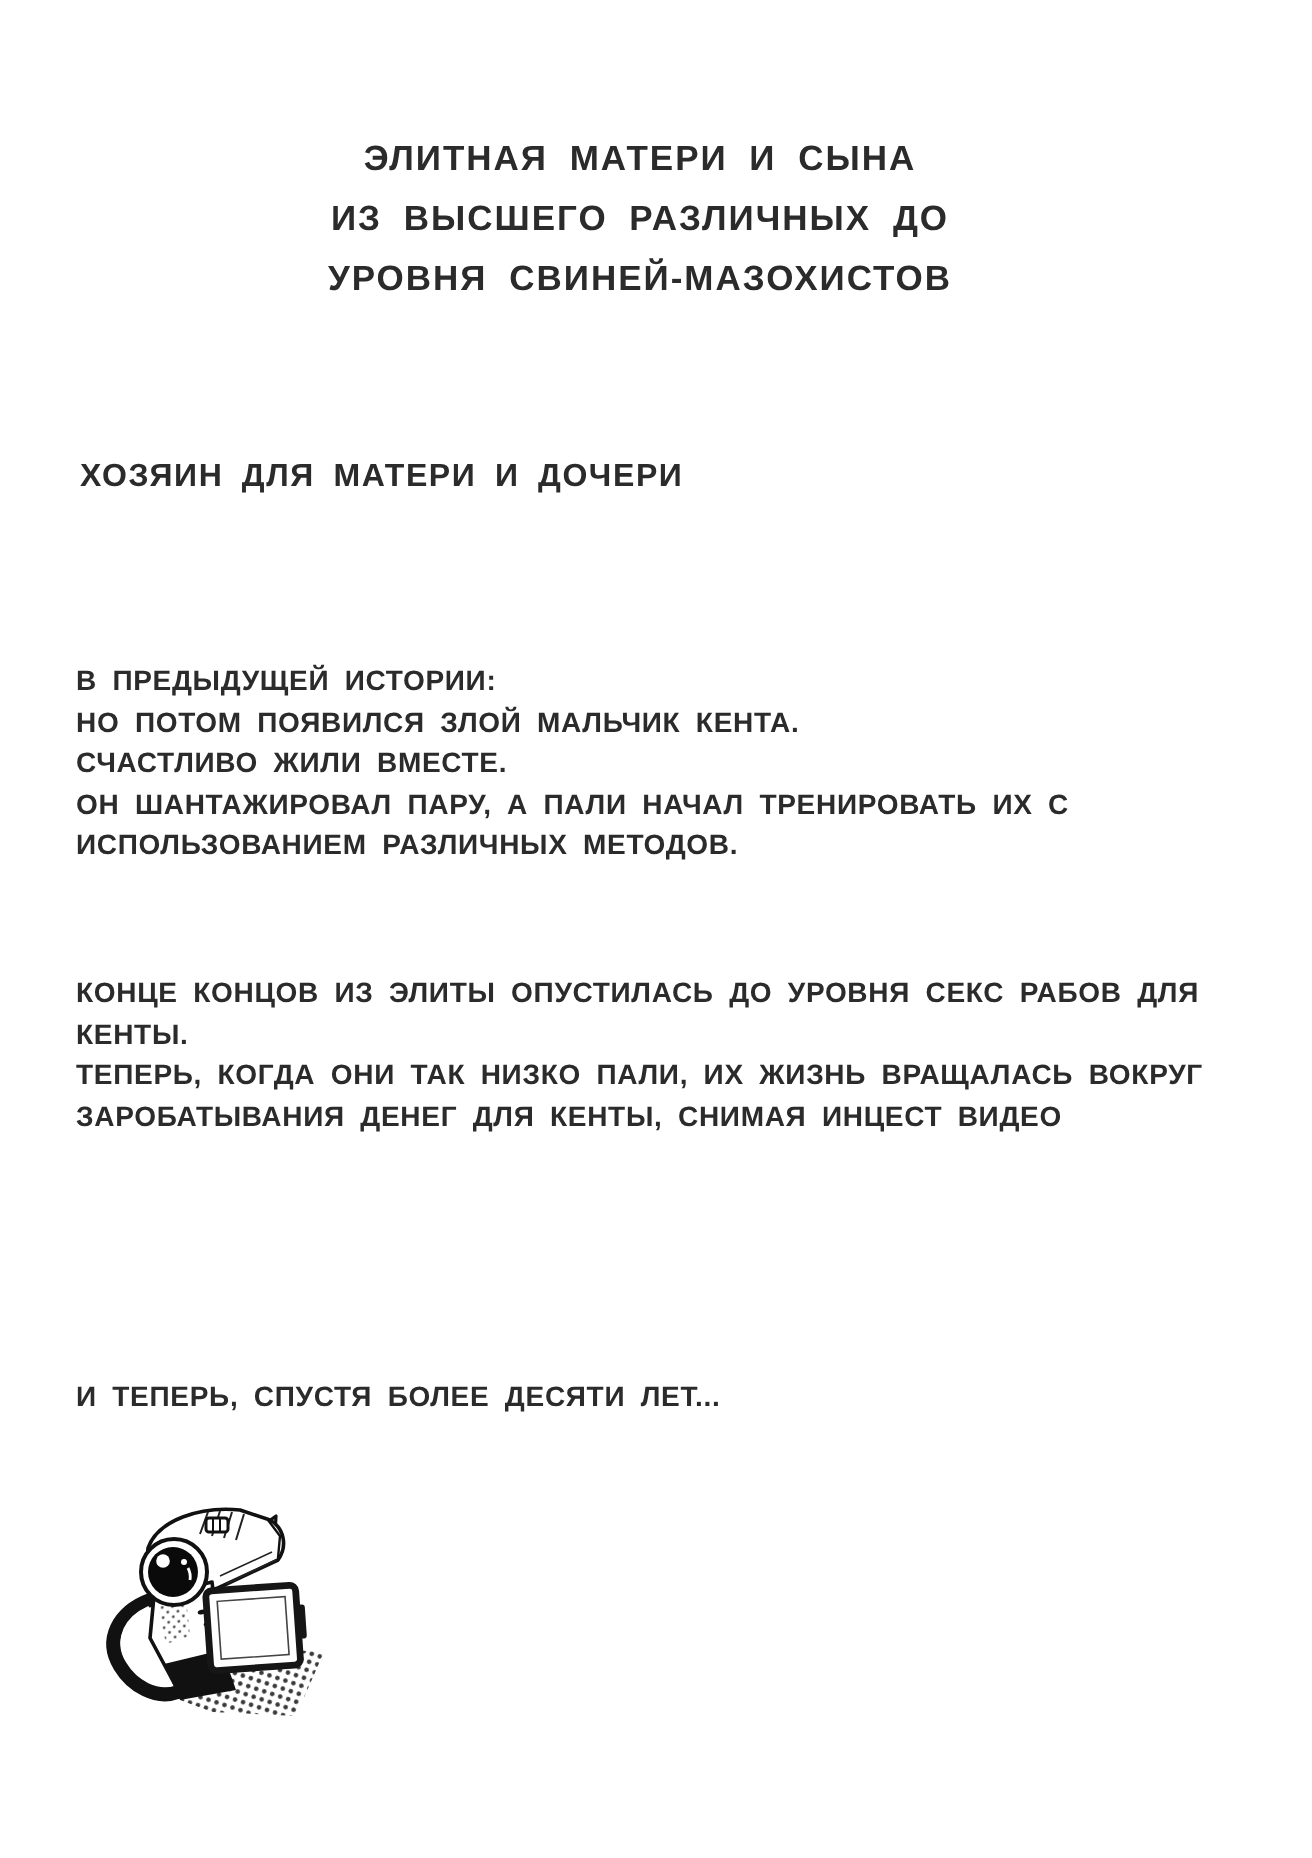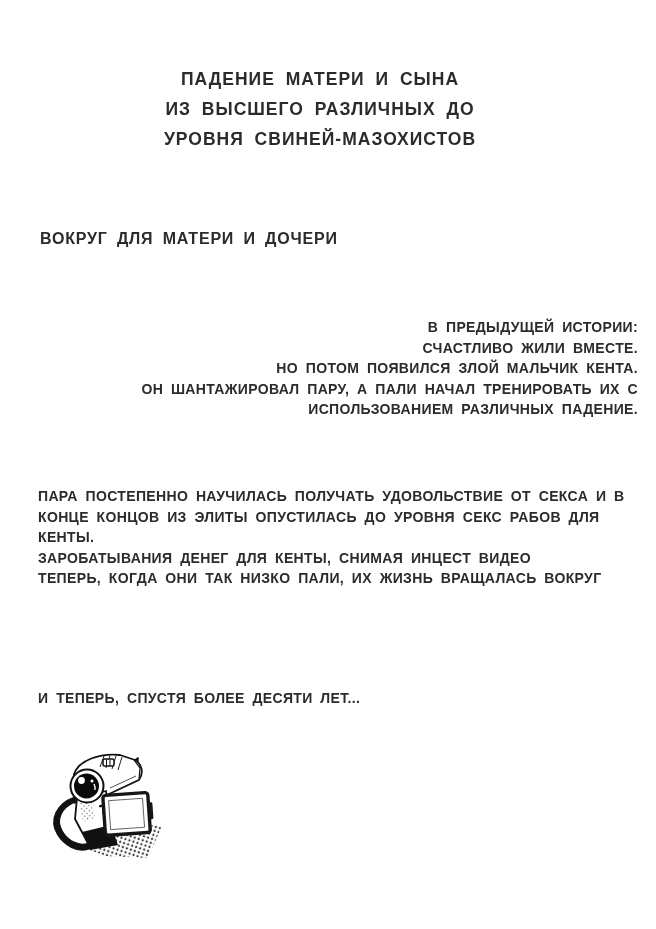--- a/index.html
+++ b/index.html
@@ -24,62 +24,61 @@
     font-size:16px;line-height:26px;
     letter-spacing:0.8px;word-spacing:4px;
   }
   .ep-label{padding-left:106px;}
   .para{
     position:absolute;left:38px;width:600px;
     font-size:14px;line-height:20.6px;
     letter-spacing:0.35px;word-spacing:3.5px;
     white-space:nowrap;
   }
-  .para-1{top:317px;text-align:right;}
+  .para-1{top:330px;}
   .para-2{top:486px;}
   .closing{
     position:absolute;left:38px;top:688px;
     font-size:14px;line-height:20px;
     letter-spacing:0.35px;word-spacing:3.5px;
     white-space:nowrap;
   }
   .camera{
     position:absolute;left:48px;top:746px;
     width:145px;height:130px;
   }
 </style>
 </head>
 <body>
 
 <div class="page">
 
   <div class="title-block">
-    <div>ПАДЕНИЕ МАТЕРИ И СЫНА</div>
+    <div>ЭЛИТНАЯ МАТЕРИ И СЫНА</div>
     <div>ИЗ ВЫСШЕГО РАЗЛИЧНЫХ ДО</div>
     <div>УРОВНЯ СВИНЕЙ-МАЗОХИСТОВ</div>
   </div>
 
   <div class="epilogue-block">
-    <div class="ep-sub">ВОКРУГ ДЛЯ МАТЕРИ И ДОЧЕРИ</div>
+    <div class="ep-sub">ХОЗЯИН ДЛЯ МАТЕРИ И ДОЧЕРИ</div>
   </div>
 
   <div class="para para-1">
     <div>В ПРЕДЫДУЩЕЙ ИСТОРИИ:</div>
+    <div>НО ПОТОМ ПОЯВИЛСЯ ЗЛОЙ МАЛЬЧИК КЕНТА.</div>
     <div>СЧАСТЛИВО ЖИЛИ ВМЕСТЕ.</div>
-    <div>НО ПОТОМ ПОЯВИЛСЯ ЗЛОЙ МАЛЬЧИК КЕНТА.</div>
     <div>ОН ШАНТАЖИРОВАЛ ПАРУ, А ПАЛИ НАЧАЛ ТРЕНИРОВАТЬ ИХ С</div>
-    <div>ИСПОЛЬЗОВАНИЕМ РАЗЛИЧНЫХ ПАДЕНИЕ.</div>
+    <div>ИСПОЛЬЗОВАНИЕМ РАЗЛИЧНЫХ МЕТОДОВ.</div>
   </div>
 
   <div class="para para-2">
-    <div>ПАРА ПОСТЕПЕННО НАУЧИЛАСЬ ПОЛУЧАТЬ УДОВОЛЬСТВИЕ ОТ СЕКСА И В</div>
     <div>КОНЦЕ КОНЦОВ ИЗ ЭЛИТЫ ОПУСТИЛАСЬ ДО УРОВНЯ СЕКС РАБОВ ДЛЯ</div>
     <div>КЕНТЫ.</div>
+    <div>ТЕПЕРЬ, КОГДА ОНИ ТАК НИЗКО ПАЛИ, ИХ ЖИЗНЬ ВРАЩАЛАСЬ ВОКРУГ</div>
     <div>ЗАРОБАТЫВАНИЯ ДЕНЕГ ДЛЯ КЕНТЫ, СНИМАЯ ИНЦЕСТ ВИДЕО</div>
-    <div>ТЕПЕРЬ, КОГДА ОНИ ТАК НИЗКО ПАЛИ, ИХ ЖИЗНЬ ВРАЩАЛАСЬ ВОКРУГ</div>
   </div>
 
   <div class="closing">И ТЕПЕРЬ, СПУСТЯ БОЛЕЕ ДЕСЯТИ ЛЕТ...</div>
 
   <svg class="camera" viewBox="0 0 145 130" xmlns="http://www.w3.org/2000/svg">
     <defs>
       <pattern id="halftone" width="4.2" height="4.2" patternUnits="userSpaceOnUse" patternTransform="rotate(18)">
         <circle cx="1.6" cy="1.6" r="1.15" fill="#3a3a3a"></circle>
       </pattern>
       <pattern id="halftoneLight" width="3.6" height="3.6" patternUnits="userSpaceOnUse" patternTransform="rotate(40)">

